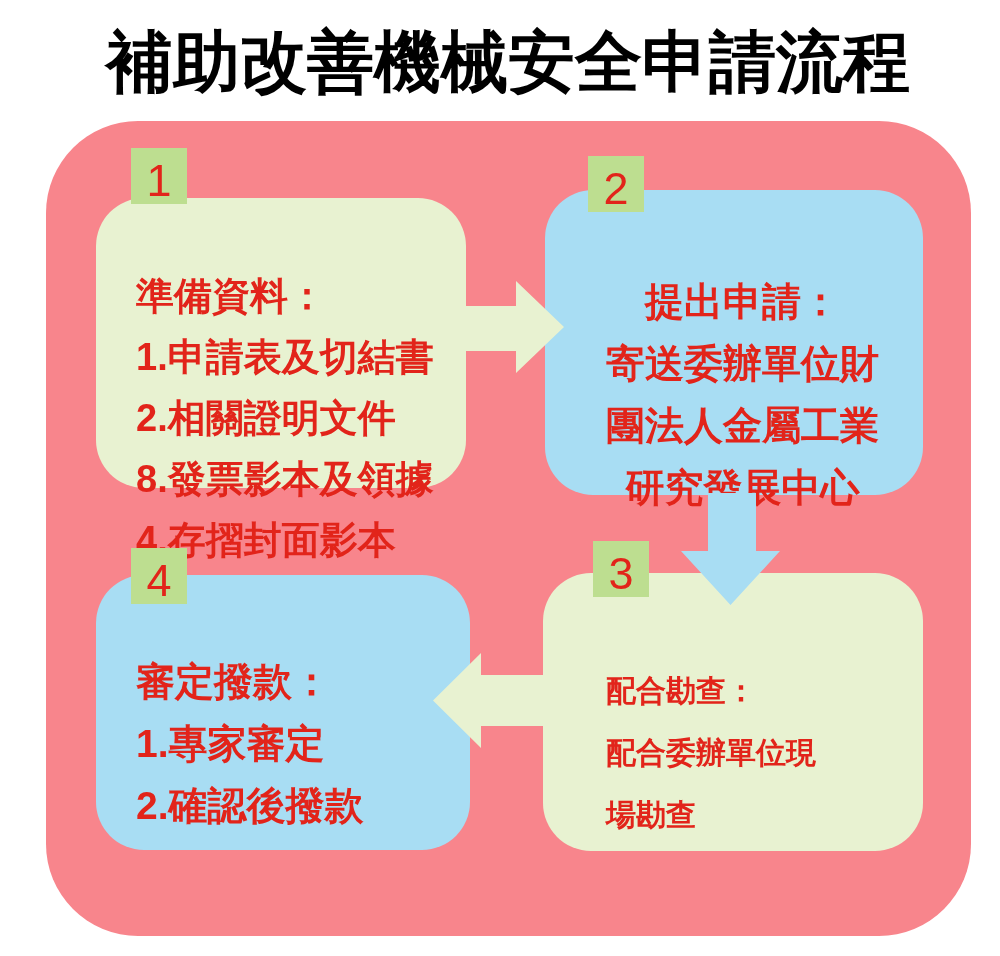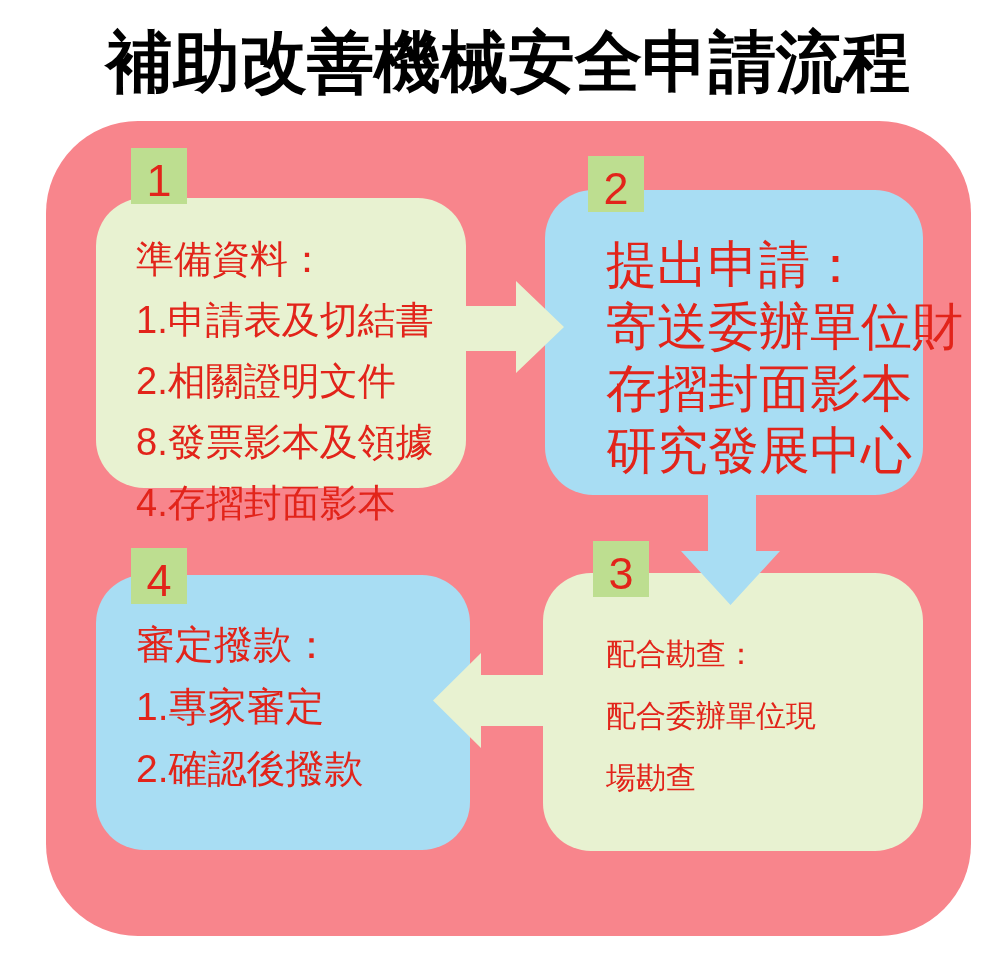--- a/index.html
+++ b/index.html
@@ -50,25 +50,26 @@
   }
   .box.green { background: var(--box-green); }
   .box.blue  { background: var(--box-blue); }
   .box1 { left: 88px;  top: 190px; width: 370px; height: 290px; }
   .box2 { left: 537px; top: 182px; width: 378px; height: 305px; }
   .box3 { left: 535px; top: 565px; width: 380px; height: 278px; }
   .box4 { left: 88px;  top: 567px; width: 374px; height: 275px; }
   .box-text {
     position: absolute;
     color: var(--text-red);
-    font-weight: 400;
+    font-weight: 700;
     white-space: nowrap;
+    margin-top: 37px;
   }
   .t1 { left: 32px; top: 27px; font-size: 38px; line-height: 53px; }
-  .t2 { left: 53px; top: 40px; font-size: 51px; line-height: 54px; }
+  .t2 { left: 53px; top: 40px; font-size: 39px; line-height: 54px; text-align: center; }
   .t3 { left: 55px; top: 46px; font-size: 30px; line-height: 54px; }
   .t4 { left: 32px; top: 35px; font-size: 39px; line-height: 54px; }
   .badge {
     position: absolute;
     width: 56px; height: 56px;
     background: var(--badge-green);
     color: var(--text-red);
     font-size: 45px;
     line-height: 57px;
     text-align: center;
@@ -117,21 +118,21 @@
       <div>8.發票影本及領據</div>
       <div>4.存摺封面影本</div>
     </div>
   </div>
   <div class="badge badge1">1</div>
 
   <div class="box box2 blue">
     <div class="box-text t2">
       <div>提出申請：</div>
       <div>寄送委辦單位財</div>
-      <div>存摺封面影本</div>
+      <div>團法人金屬工業</div>
       <div>研究發展中心</div>
     </div>
   </div>
   <div class="badge badge2">2</div>
 
   <div class="box box3 green">
     <div class="box-text t3">
       <div>配合勘查：</div>
       <div>配合委辦單位現</div>
       <div>場勘查</div>

